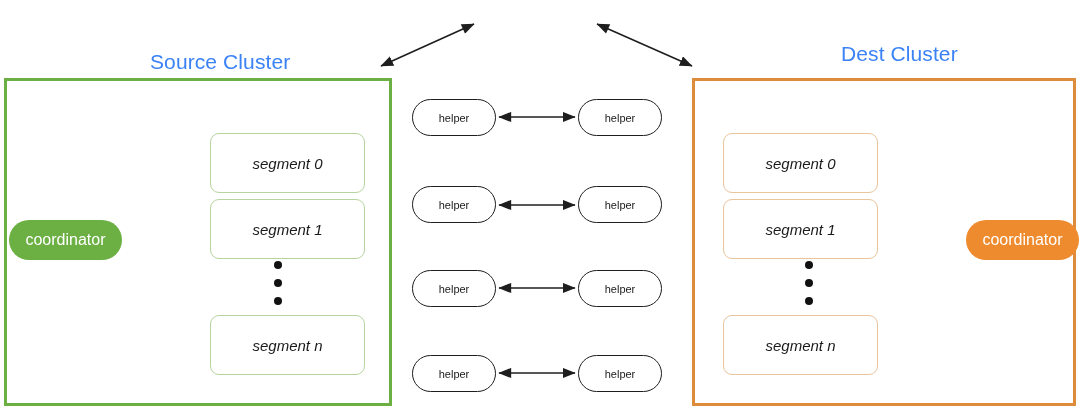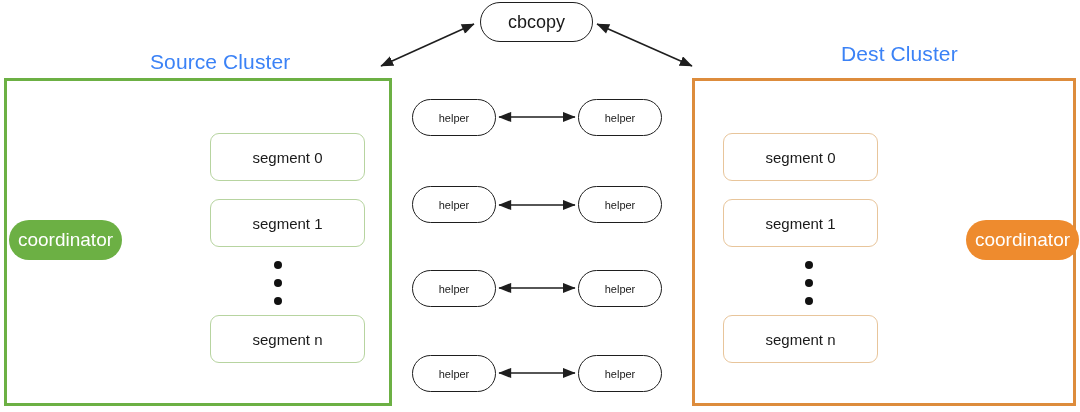--- a/index.html
+++ b/index.html
@@ -67,35 +67,36 @@
     justify-content: center;
     background: #ffffff;
     font-size: 15px;
     color: #1a1a1a;
     white-space: nowrap;
   }
 
   
   .segment {
     width: 155px;
-    height: 48px;
+    height: 60px;
     border-radius: 9px;
     border: 1.6px solid #b7d4a0;
+    font-style: italic;
   }
   .segment.dest {
     border-color: #e8c59b;
   }
 
   
   .coordinator {
     width: 113px;
     height: 40px;
     border-radius: 20px;
     color: #ffffff;
-    font-size: 19px;
+    font-size: 16px;
     border: none;
     align-items: center;
   }
   #source-coordinator {
     background: #6cb044;
     left: 9px;
     top: 220px;
   }
   #dest-coordinator {
     background: #ee8b2e;
@@ -158,23 +159,20 @@
       <line x1="116" y1="216" x2="208" y2="157"></line>
       <line x1="124" y1="233" x2="208" y2="222"></line>
       <line x1="117" y1="262" x2="208" y2="336"></line>
 
       <line x1="962" y1="218" x2="880" y2="155"></line>
       <line x1="959" y1="234" x2="878" y2="222"></line>
       <line x1="962" y1="260" x2="880" y2="337"></line>
     </g>
   </svg>
 
-  <div class="node helper" id="cbcopy-node" style="left:480px; top:2px; width:113px; height:40px; border-radius:21px; font-size:18px;">
-    <span>cbcopy</span>
-  </div>
 
   <div class="cluster-title" id="source-cluster-title">Source Cluster</div>
 
   <div class="cluster-box" id="source-cluster-box"></div>
 
   <div class="node coordinator" id="source-coordinator">
     <span>coordinator</span>
   </div>
 
   <div class="node segment" style="left:210px; top:133px;">

